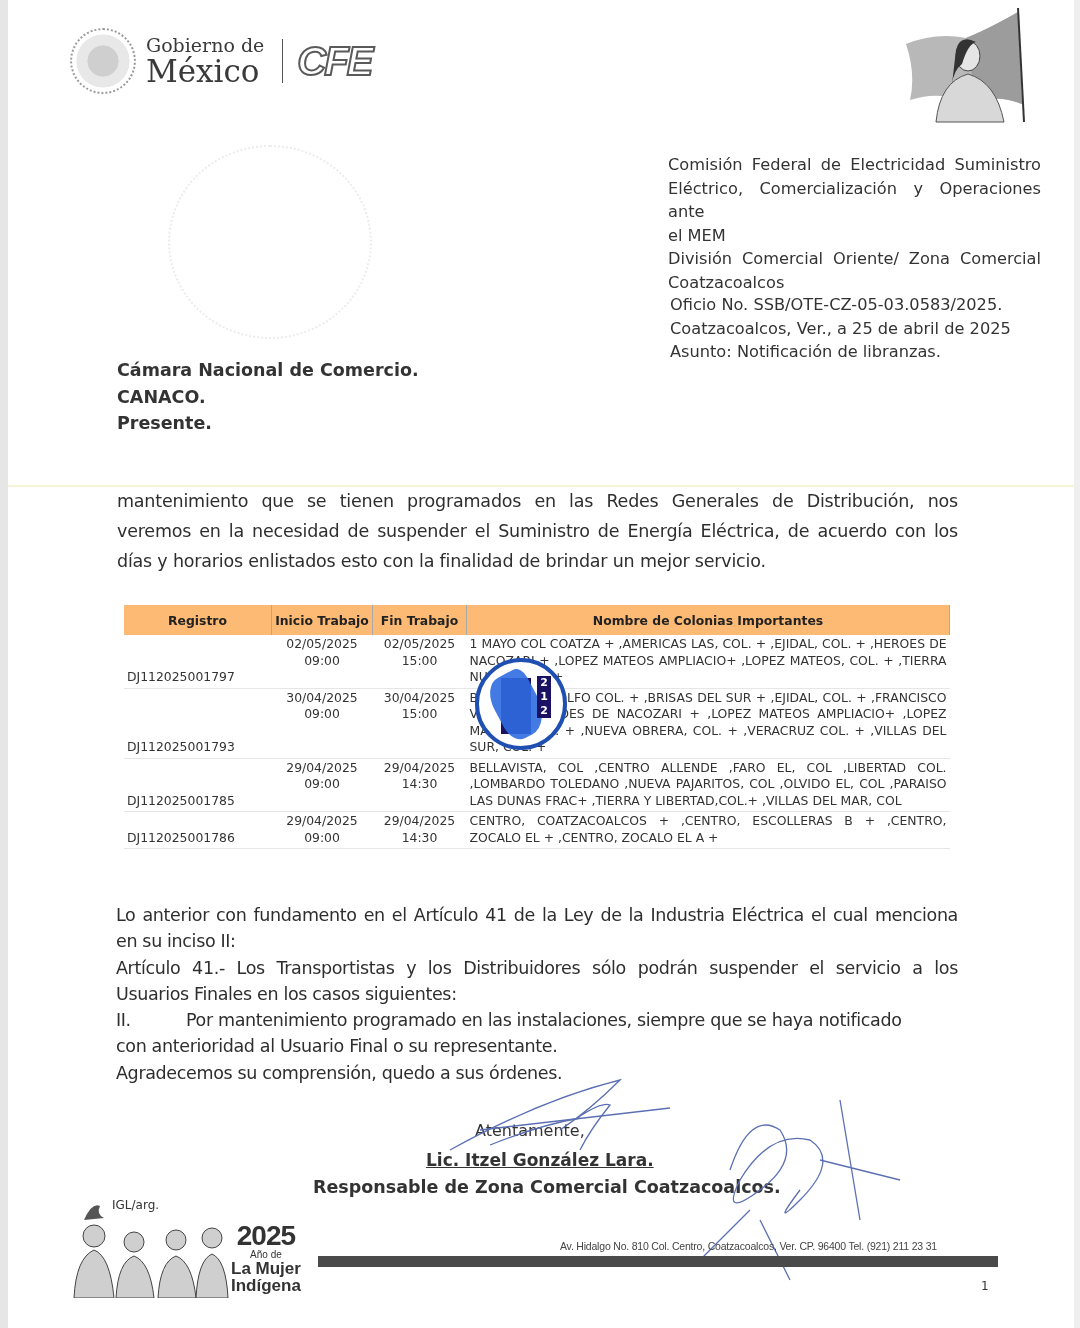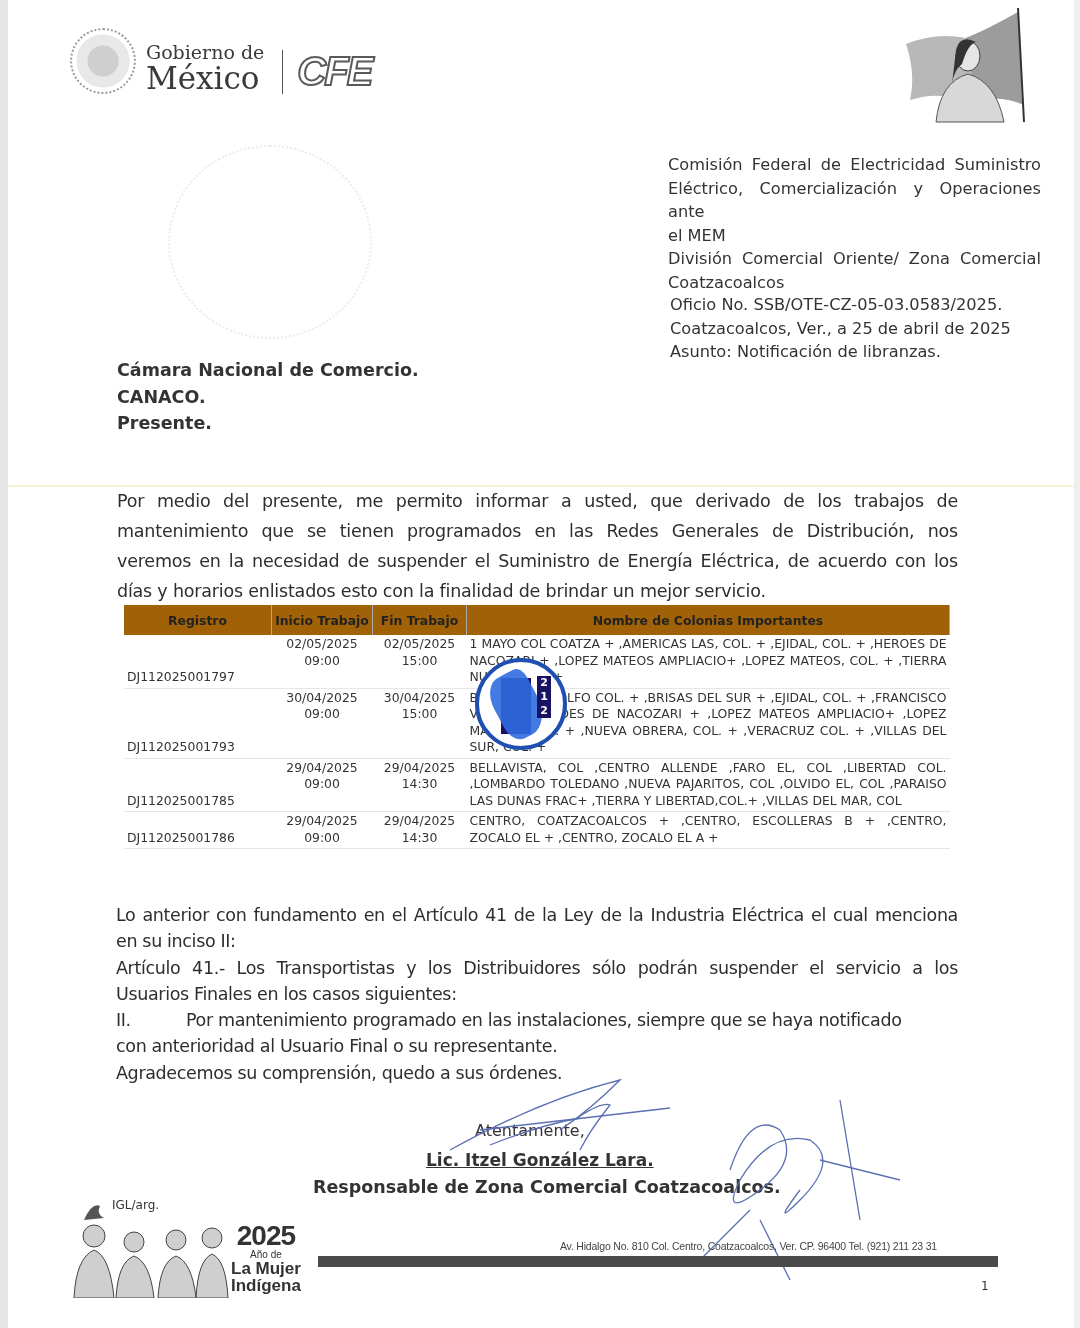--- a/index.html
+++ b/index.html
@@ -5,21 +5,21 @@
   html, body { margin:0; padding:0; }
   body {
     width:1080px; height:1328px; background:#ffffff; position:relative; overflow:hidden;
     font-family:"DejaVu Sans", sans-serif; color:#2b2b2b;
   }
   .page-edge-left { position:absolute; left:0; top:0; width:8px; height:1328px; background:#e6e6e6; }
   .page-edge-right { position:absolute; right:0; top:0; width:6px; height:1328px; background:#efefef; }
   .fold-line { position:absolute; left:8px; right:6px; top:485px; height:2px; background:#f6f3d9; }
 
   
-  .gov-logo { position:absolute; left:70px; top:28px; display:flex; align-items:flex-end; }
+  .gov-logo { position:absolute; left:70px; top:28px; display:flex; align-items:center; }
   .seal { width:62px; height:62px; border-radius:50%; border:2px dotted #9a9a9a; position:relative; background:radial-gradient(circle,#cfcfcf 0 35%, #e8e8e8 36% 60%, #fff 61%); }
   .gov-text { margin-left:10px; line-height:1; }
   .gov-text .l1 { font-family:"DejaVu Serif", serif; font-size:19px; color:#3a3a3a; }
   .gov-text .l2 { font-family:"DejaVu Serif", serif; font-size:31px; color:#3a3a3a; margin-top:1px; }
   .logo-divider { width:1px; height:44px; background:#555; margin:0 14px 0 18px; }
   .cfe-logo { font-family:"Liberation Sans", sans-serif; font-weight:bold; font-style:italic; font-size:40px; color:#fff;
     -webkit-text-stroke:2px #5a5a5a; letter-spacing:-2px; }
 
   .flag-illustration { position:absolute; left:896px; top:4px; width:140px; height:120px; }
 
@@ -33,21 +33,21 @@
   .meta { position:absolute; left:670px; top:293px; font-size:16.2px; line-height:23.5px; color:#333; }
 
   .recipient { position:absolute; left:117px; top:357px; font-size:17.5px; font-weight:bold; line-height:26.5px; color:#333; }
 
   .intro { position:absolute; left:117px; top:486px; width:841px; font-size:17.5px; line-height:30px; color:#2e2e2e; text-align:justify; text-align-last:left; letter-spacing:-0.2px; }
   .intro .jl { display:block; text-align:justify; text-align-last:justify; }
   .intro .jl.last { text-align-last:left; }
 
   
   .table { position:absolute; left:124px; top:605px; width:826px; border-collapse:collapse; font-family:"DejaVu Sans", sans-serif; font-size:12.4px; color:#333; }
-  .table th { background:#a16207; color:#222; font-weight:bold; font-size:12.4px; height:30px; padding:0 2px; border-right:1px solid #a9a9a9; line-height:13px; }
+  .table th { background:#fdba74; color:#222; font-weight:bold; font-size:12.4px; height:30px; padding:0 2px; border-right:1px solid #a9a9a9; line-height:13px; }
   .table th.c-reg { width:143px; } .table th.c-ini { width:96px; } .table th.c-fin { width:89px; }
   .table td { vertical-align:top; padding:1px 3px 2px 3px; line-height:16.5px; border-bottom:1px solid #e6e6e6; }
   .table td.reg { vertical-align:bottom; }
   .table td.dt { text-align:center; padding-right:3px; }
   .table td.col { text-align:justify; text-align-last:left; font-size:12.4px; }
 
   .n212-badge { position:absolute; left:475px; top:658px; width:92px; height:92px; border-radius:50%; border:4px solid #1f4fb0; background:#fff; box-sizing:border-box; overflow:hidden; }
   .n212-badge .nblock { position:absolute; left:22px; top:16px; width:30px; height:56px; background:#1a1363; }
   .n212-badge .map { position:absolute; left:16px; top:10px; width:44px; height:66px; background:#2f6be0; transform:rotate(-28deg); border-radius:40% 20% 50% 30%; opacity:.9; }
   .n212-badge .nums { position:absolute; left:58px; top:14px; width:14px; background:#1a1363; color:#fff; font-size:11px; font-weight:bold; text-align:center; line-height:14px; font-family:"DejaVu Sans", sans-serif; }
@@ -116,21 +116,20 @@
   <div>Asunto: Notificación de libranzas.</div>
 </div>
 
 <div class="recipient">
   <div>Cámara Nacional de Comercio.</div>
   <div>CANACO.</div>
   <div>Presente.</div>
 </div>
 
 <div class="intro">
-  <span class="jl">Por medio del presente, me permito informar a usted, que derivado de los trabajos de</span>
   <span class="jl">mantenimiento que se tienen programados en las Redes Generales de Distribución, nos</span>
   <span class="jl">veremos en la necesidad de suspender el Suministro de Energía Eléctrica, de acuerdo con los</span>
   <span class="jl last">días y horarios enlistados esto con la finalidad de brindar un mejor servicio.</span>
 </div>
 
 <table class="table">
   <thead>
     <tr>
       <th class="c-reg">Registro</th>
       <th class="c-ini">Inicio Trabajo</th>

